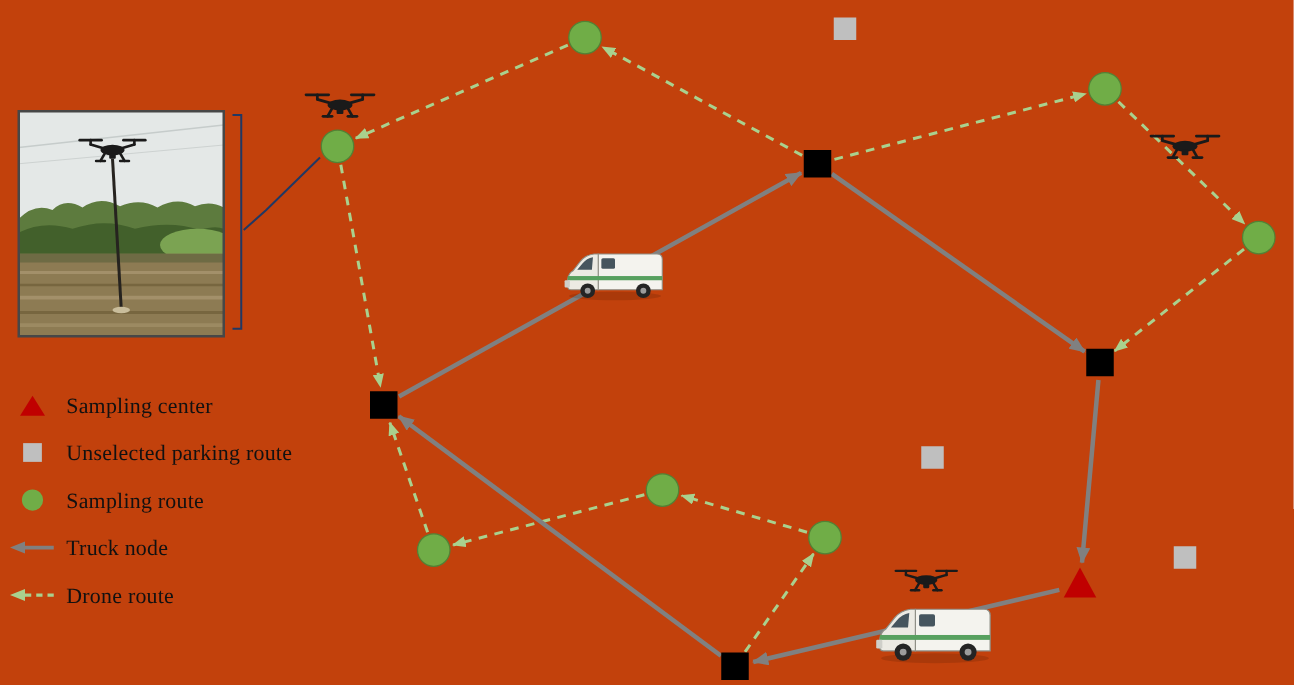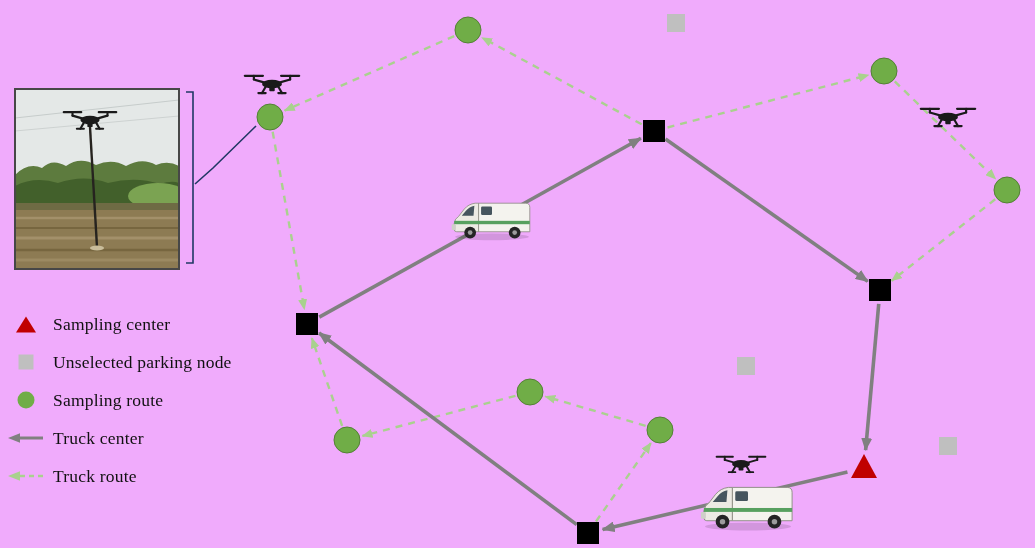--- a/index.html
+++ b/index.html
@@ -1,20 +1,20 @@
 <!DOCTYPE html>
 <html><head>
 <meta charset="utf-8">
 <title>Truck–Drone Sampling Route Figure</title>
 <style>
   html,body{margin:0;padding:0;background:#ffffff;}
   .canvas{
     position:relative;
     width:1035px;height:548px;
-    background:#f0abfc;
+    background:#c2410c;
     overflow:hidden;
     font-family:"Liberation Serif", serif;
   }
   #diagram-svg{position:absolute;left:0;top:0;}
   .legend{
     position:absolute;left:8px;top:305px;
     display:flex;flex-direction:column;
   }
   .legend-row{
     display:flex;align-items:center;
@@ -153,43 +153,43 @@
         </svg>
       </span>
       <span class="lbl">Sampling center</span>
     </div>
     <div class="legend-row">
       <span class="swatch">
         <svg width="16" height="16">
           <rect x="0.5" y="0.5" width="15" height="15" fill="#BFBFBF"></rect>
         </svg>
       </span>
-      <span class="lbl">Unselected parking node</span>
+      <span class="lbl">Unselected parking route</span>
     </div>
     <div class="legend-row">
       <span class="swatch">
         <svg width="18" height="18">
           <circle cx="9" cy="9" r="8.5" fill="#70AD47"></circle>
         </svg>
       </span>
       <span class="lbl">Sampling route</span>
     </div>
     <div class="legend-row">
       <span class="swatch">
         <svg width="36" height="12">
           <line x1="35" y1="6" x2="9" y2="6" stroke-width="3" stroke="#808080"></line>
           <polygon points="0,6 12,1.2 12,10.8" fill="#808080"></polygon>
         </svg>
       </span>
-      <span class="lbl">Truck center</span>
+      <span class="lbl">Truck node</span>
     </div>
     <div class="legend-row">
       <span class="swatch">
         <svg width="36" height="12">
           <line x1="35" y1="6" x2="9" y2="6" stroke-width="2.6" stroke-dasharray="5 4" stroke="#A9D18E"></line>
           <polygon points="0,6 12,1.2 12,10.8" fill="#A9D18E"></polygon>
         </svg>
       </span>
-      <span class="lbl">Truck route</span>
+      <span class="lbl">Drone route</span>
     </div>
   </div>
 
 </div>
 
 </body></html>

